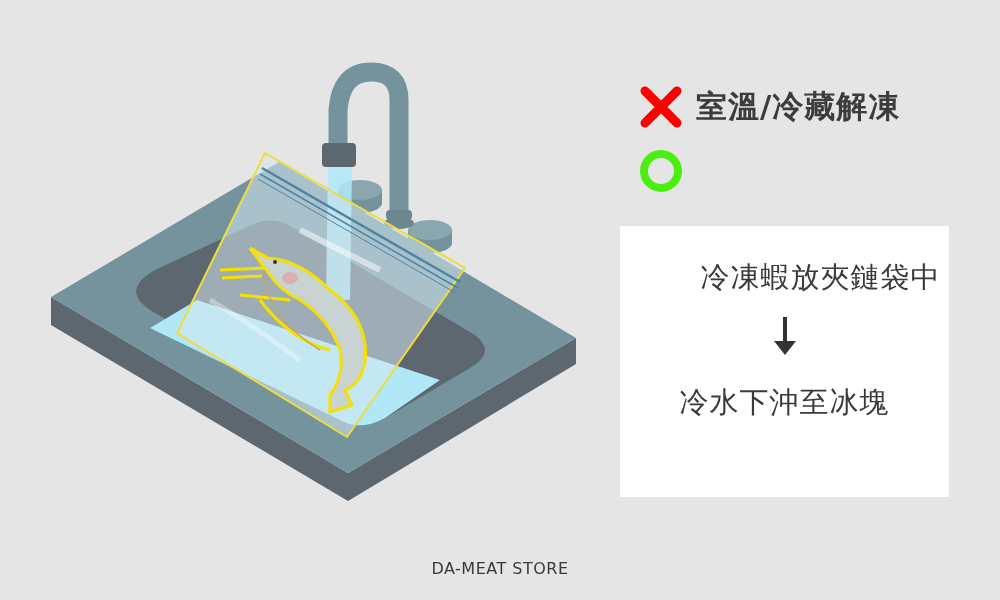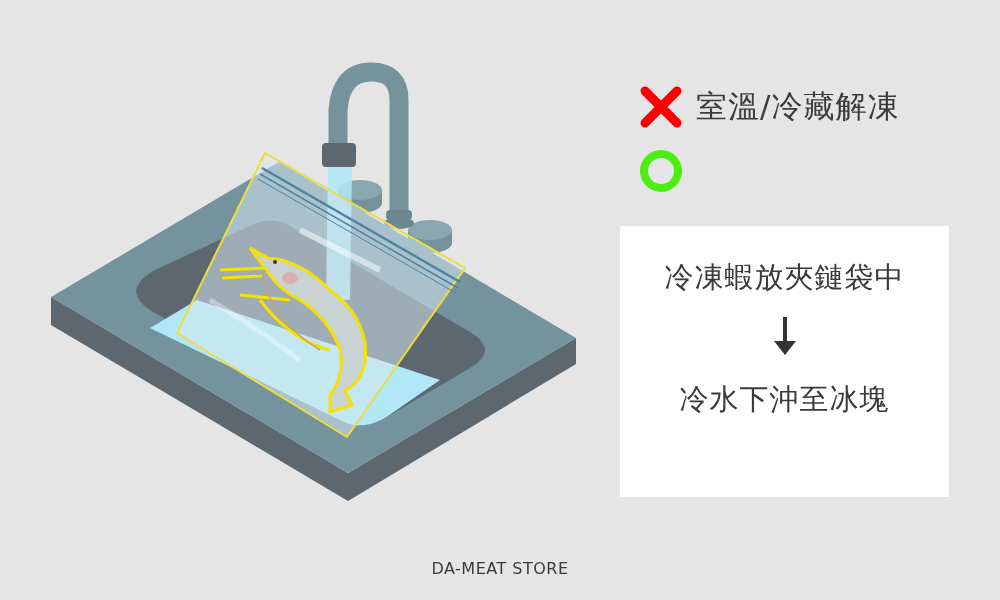--- a/index.html
+++ b/index.html
@@ -2,29 +2,29 @@
 <html><head>
 <meta charset="utf-8">
 <style>
   html, body { margin:0; padding:0; }
   body { width:1000px; height:600px; background:#e5e5e5; position:relative; overflow:hidden;
          font-family:"DejaVu Sans", sans-serif; }
   .illustration { position:absolute; left:0; top:0; width:620px; height:540px; }
   .legend { position:absolute; left:638px; top:84px; }
   .legend-row { position:absolute; left:0; display:flex; align-items:center; white-space:nowrap; }
   .legend-row .icon { width:46px; height:46px; display:inline-block; }
-  .legend-row .label { font-size:31px; font-weight:normal; color:#3c3c3c; margin-left:12px; letter-spacing:1px; }
+  .legend-row .label { font-size:31px; font-weight:bold; color:#3c3c3c; margin-left:12px; letter-spacing:1px; }
   .row-bad { top:0; }
   .row-good { top:64px; }
   .panel { position:absolute; left:620px; top:226px; width:329px; height:271px; background:#ffffff;
            color:#3a3a3a; text-align:center; }
   .panel .step { position:absolute; left:0; width:100%; font-size:29px; letter-spacing:1px; line-height:42px; }
-  .step1 { top:30px; }
+  .step1 { top:30px;padding-left:36px; }
   .step2 { top:155px; }
-  .step2 .line { display:block;font-family:Liberation Mono, monospace; }
+  .step2 .line { display:block; }
   .arrow { position:absolute; left:154px; top:91px; width:22px; height:40px; }
   .footer { position:absolute; left:0; width:1000px; top:559px; text-align:center; font-size:16px;
             color:#3a3a3a; letter-spacing:0.5px; }
 </style>
 </head>
 <body>
 
 <svg class="illustration" viewBox="0 0 620 540" xmlns="http://www.w3.org/2000/svg">
 
   <g>

